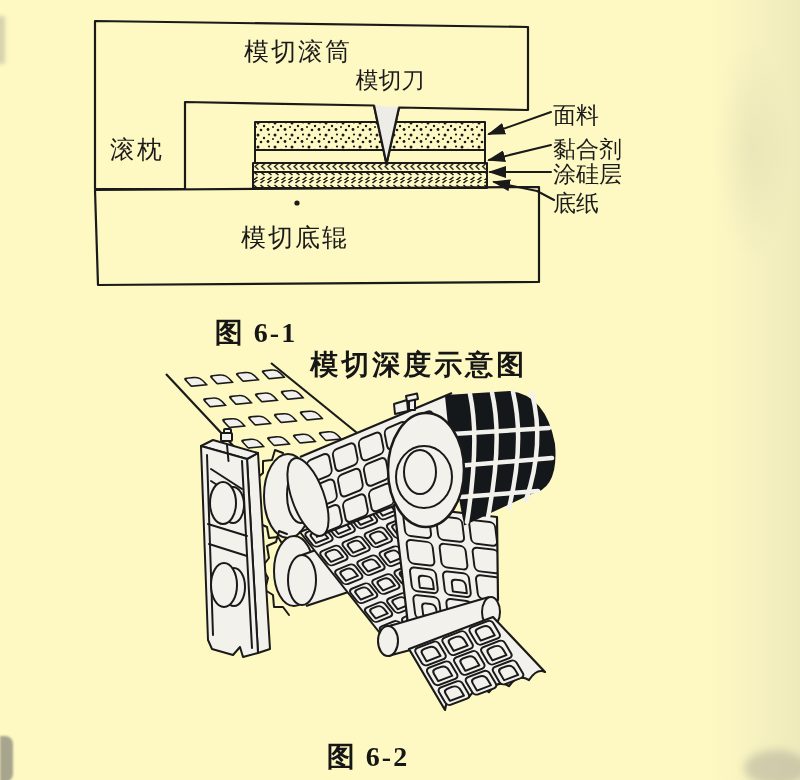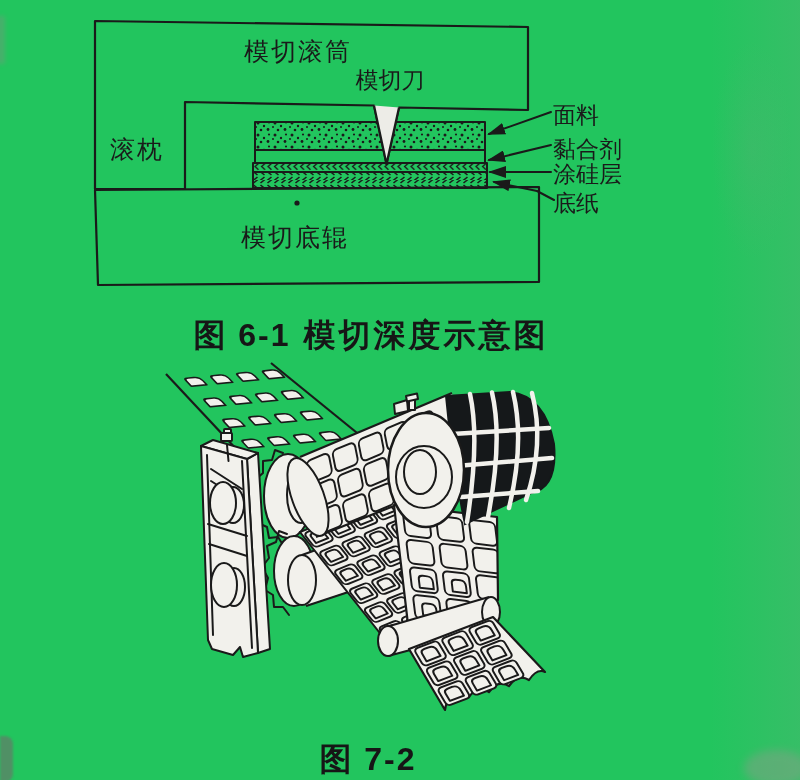--- a/index.html
+++ b/index.html
@@ -1,28 +1,28 @@
 <!DOCTYPE html>
 <html><head>
 <meta charset="utf-8">
 <style>
   html,body{margin:0;padding:0;background:#e8e6e1;}
-  .page{position:relative;width:800px;height:780px;background:#22c55e;overflow:hidden;
+  .page{position:relative;width:800px;height:780px;background:#fef9c3;overflow:hidden;
         font-family:"Liberation Sans","DejaVu Sans",sans-serif;color:#1a1a1a;}
   .art{position:absolute;left:0;top:0;}
   .ln{stroke:#1a1a1a;fill:none;stroke-width:2;stroke-linejoin:round;stroke-linecap:round;}
   .lnt{stroke:#1a1a1a;fill:none;stroke-width:2.2;stroke-linejoin:round;}
   .fw{fill:#f2f1ec;}
   .fpaper{fill:#edece7;}
   .lbl{font-size:23px;fill:#1a1a1a;}
   .lblb{font-size:25px;fill:#1a1a1a;letter-spacing:2px;}
-  .caption{position:absolute;display:inline-flex;gap:13px;font-weight:700;font-size:32px;
-           color:#161616;transform:translateX(-50%);white-space:nowrap;}
+  .caption{position:absolute;display:inline-flex;gap:13px;font-weight:700;font-size:28px;
+           color:#161616;transform:translateX(-50%);white-space:nowrap;font-family:Liberation Serif, serif;}
   .cap-num{letter-spacing:2px;}
-  .cap-title{letter-spacing:3px;}
+  .cap-title{letter-spacing:3px;margin-top:32px;}
   .smudge{position:absolute;pointer-events:none;}
   .s1{left:0;top:736px;width:13px;height:46px;background:#6f6e6a;opacity:.6;filter:blur(1px);border-radius:0 8px 8px 0;}
   .s2{right:-8px;bottom:-6px;width:64px;height:36px;background:#9a988f;opacity:.4;filter:blur(4px);border-radius:50%;}
   .s3{left:-3px;top:16px;width:8px;height:48px;background:#8b8a84;opacity:.35;filter:blur(2px);}
   .s4{right:0;top:0;width:90px;height:100%;background:linear-gradient(to left,rgba(158,156,148,.16),rgba(158,156,148,0));}
   .s5{right:8px;top:40px;width:80px;height:220px;background:radial-gradient(closest-side,rgba(150,148,140,.12),rgba(150,148,140,0));}
 </style>
 </head>
 <body>
 
@@ -305,21 +305,21 @@
         </g>
       </g>
     </g>
   </svg>
 
   <div class="caption" style="left:371px;top:314px;">
     <span class="cap-num">图 6-1</span>
     <span class="cap-title">模切深度示意图</span>
   </div>
   <div class="caption" style="left:368px;top:738px;">
-    <span class="cap-num">图 7-2</span>
+    <span class="cap-num">图 6-2</span>
   </div>
 
   <div class="smudge s4"></div>
   <div class="smudge s5"></div>
   <div class="smudge s1"></div>
   <div class="smudge s2"></div>
   <div class="smudge s3"></div>
 </div>
 
 </body></html>

